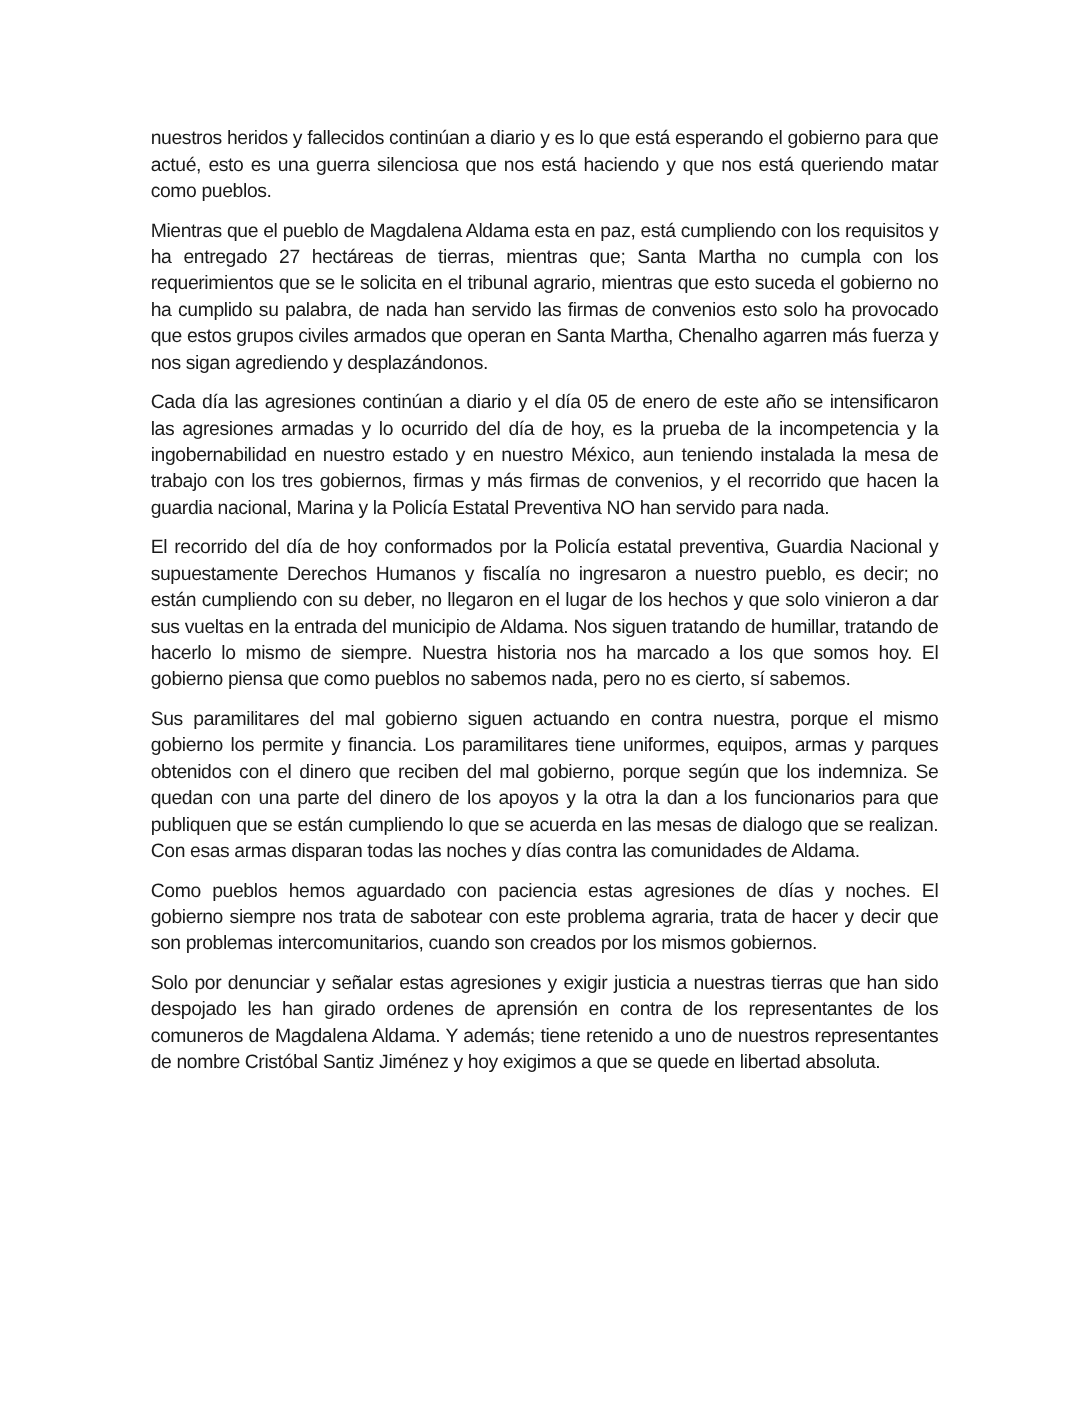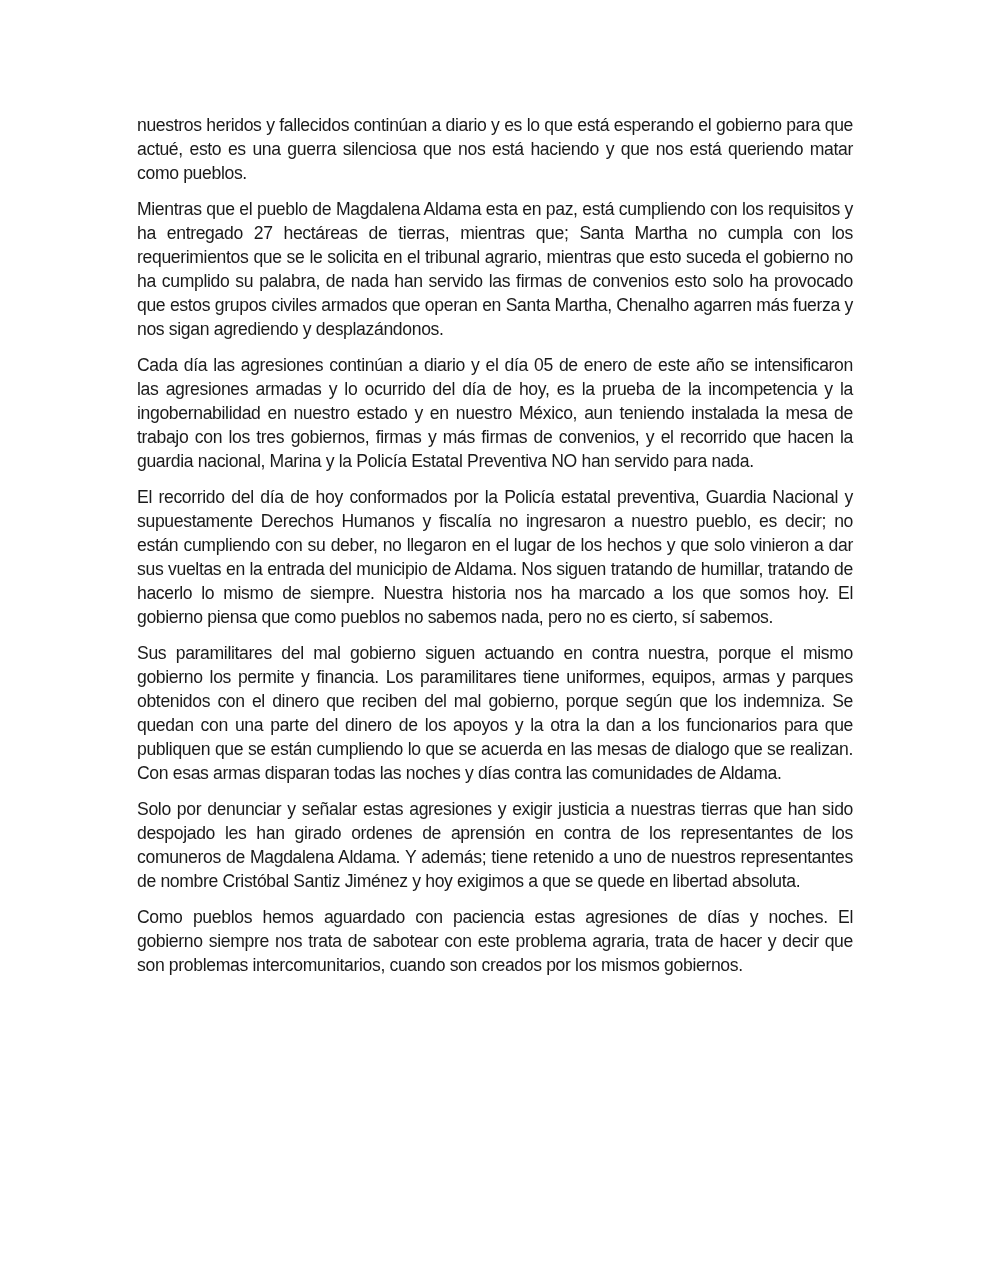--- a/index.html
+++ b/index.html
@@ -43,16 +43,16 @@
 </head>
 <body>
 
 <div class="page">
   <div class="content">
     <p class="para">nuestros heridos y fallecidos continúan a diario y es lo que está esperando el gobierno para que actué, esto es una guerra silenciosa que nos está haciendo y que nos está queriendo matar como pueblos.</p>
     <p class="para">Mientras que el pueblo de Magdalena Aldama esta en paz, está cumpliendo con los requisitos y ha entregado 27 hectáreas de tierras, mientras que; Santa Martha no cumpla con los requerimientos que se le solicita en el tribunal agrario, mientras que esto suceda el gobierno no ha cumplido su palabra, de nada han servido las firmas de convenios esto solo ha provocado que estos grupos civiles armados que operan en Santa Martha, Chenalho agarren más fuerza y nos sigan agrediendo y desplazándonos.</p>
     <p class="para">Cada día las agresiones continúan a diario y el día 05 de enero de este año se intensificaron las agresiones armadas y lo ocurrido del día de hoy, es la prueba de la incompetencia y la ingobernabilidad en nuestro estado y en nuestro México, aun teniendo instalada la mesa de trabajo con los tres gobiernos, firmas y más firmas de convenios, y el recorrido que hacen la guardia nacional, Marina y la Policía Estatal Preventiva NO han servido para nada.</p>
     <p class="para">El recorrido del día de hoy conformados por la Policía estatal preventiva, Guardia Nacional y supuestamente Derechos Humanos y fiscalía no ingresaron a nuestro pueblo, es decir; no están cumpliendo con su deber, no llegaron en el lugar de los hechos y que solo vinieron a dar sus vueltas en la entrada del municipio de Aldama. Nos siguen tratando de humillar, tratando de hacerlo lo mismo de siempre. Nuestra historia nos ha marcado a los que somos hoy. El gobierno piensa que como pueblos no sabemos nada, pero no es cierto, sí sabemos.</p>
     <p class="para">Sus paramilitares del mal gobierno siguen actuando en contra nuestra, porque el mismo gobierno los permite y financia. Los paramilitares tiene uniformes, equipos, armas y parques obtenidos con el dinero que reciben del mal gobierno, porque según que los indemniza. Se quedan con una parte del dinero de los apoyos y la otra la dan a los funcionarios para que publiquen que se están cumpliendo lo que se acuerda en las mesas de dialogo que se realizan. Con esas armas disparan todas las noches y días contra las comunidades de Aldama.</p>
+    <p class="para">Como pueblos hemos aguardado con paciencia estas agresiones de días y noches. El gobierno siempre nos trata de sabotear con este problema agraria, trata de hacer y decir que son problemas intercomunitarios, cuando son creados por los mismos gobiernos.</p>
     <p class="para">Solo por denunciar y señalar estas agresiones y exigir justicia a nuestras tierras que han sido despojado les han girado ordenes de aprensión en contra de los representantes de los comuneros de Magdalena Aldama. Y además; tiene retenido a uno de nuestros representantes de nombre Cristóbal Santiz Jiménez y hoy exigimos a que se quede en libertad absoluta.</p>
-    <p class="para">Como pueblos hemos aguardado con paciencia estas agresiones de días y noches. El gobierno siempre nos trata de sabotear con este problema agraria, trata de hacer y decir que son problemas intercomunitarios, cuando son creados por los mismos gobiernos.</p>
   </div>
 </div>
 
 </body></html>

